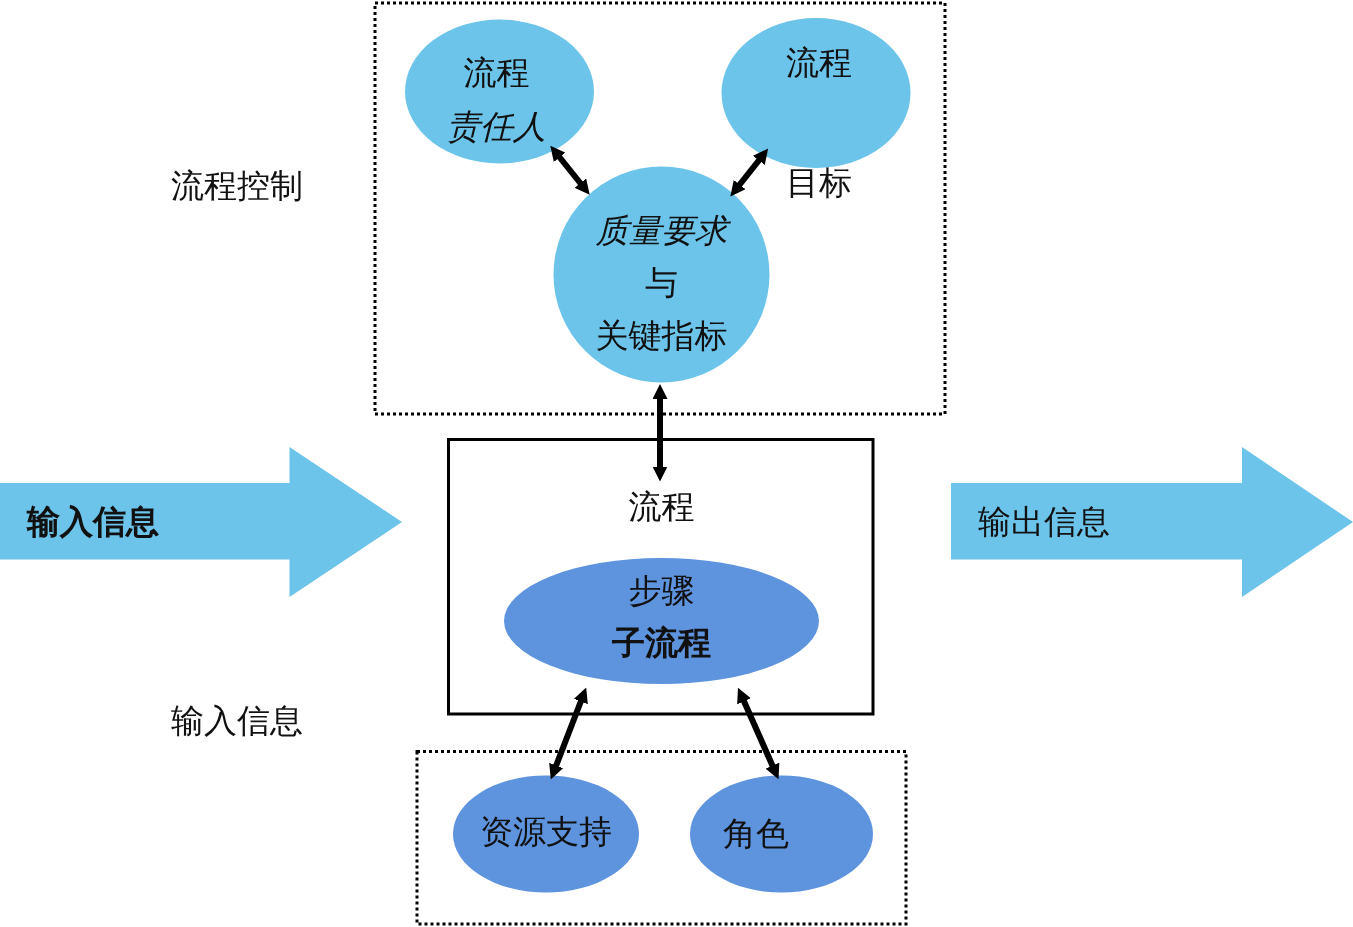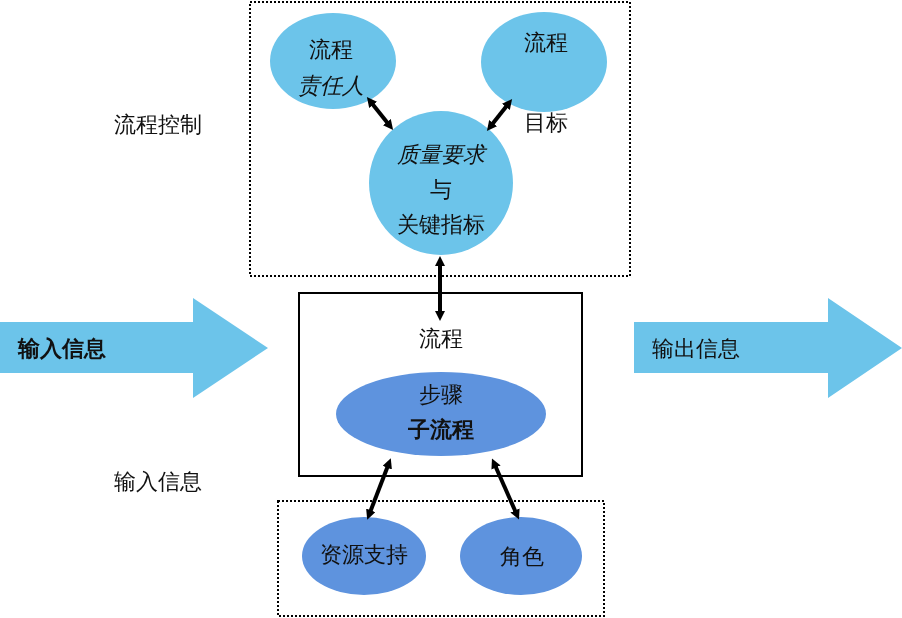--- a/index.html
+++ b/index.html
@@ -56,16 +56,16 @@
 
 <div class="lbl center" style="left:441px; top:138px;font-style:italic;">质量要求</div>
 <div class="lbl center" style="left:441px; top:173px;">与</div>
 <div class="lbl center" style="left:441px; top:208px;">关键指标</div>
 
 <div class="lbl center" style="left:441px; top:322px;">流程</div>
 <div class="lbl center" style="left:441px; top:378px;">步骤</div>
 <div class="lbl center" style="left:441px; top:413px;font-weight:bold;">子流程</div>
 
 <div class="lbl center" style="left:364px; top:540px;font-family:Liberation Mono, monospace;">资源支持</div>
-<div class="lbl center" style="left:522px; top:540px;">角色</div>
+<div class="lbl center" style="left:504px; top:540px;">角色</div>
 
 <div class="lbl" style="left:18px; top:332px;font-weight:bold;">输入信息</div>
 <div class="lbl" style="left:652px; top:332px;">输出信息</div>
 
 </body></html>

